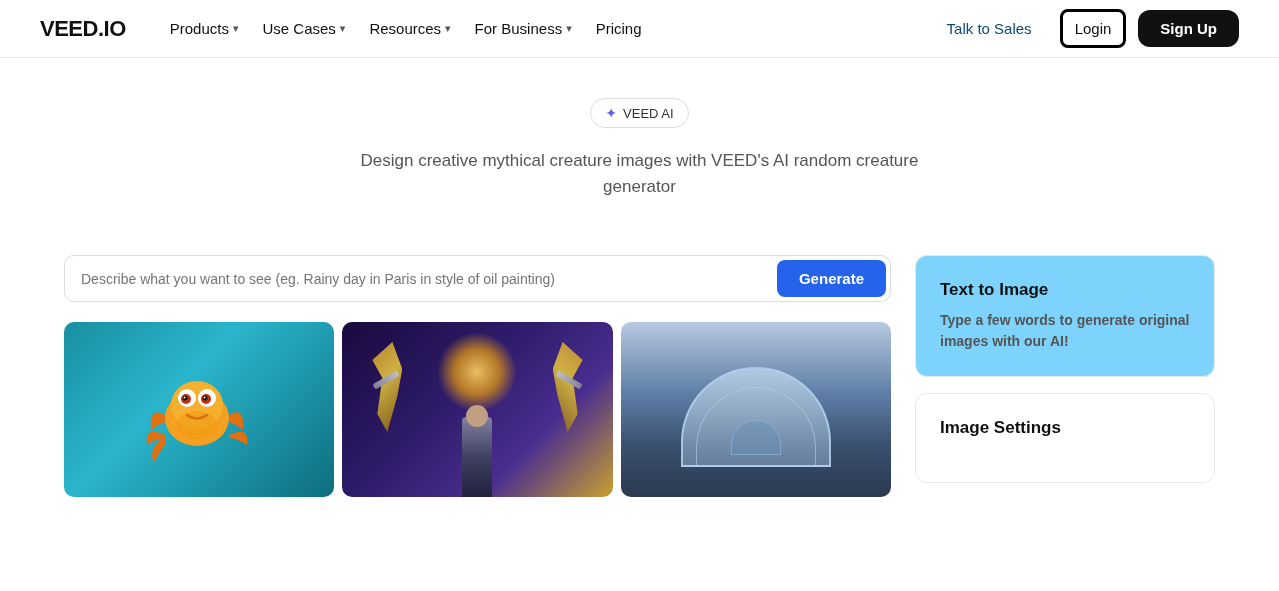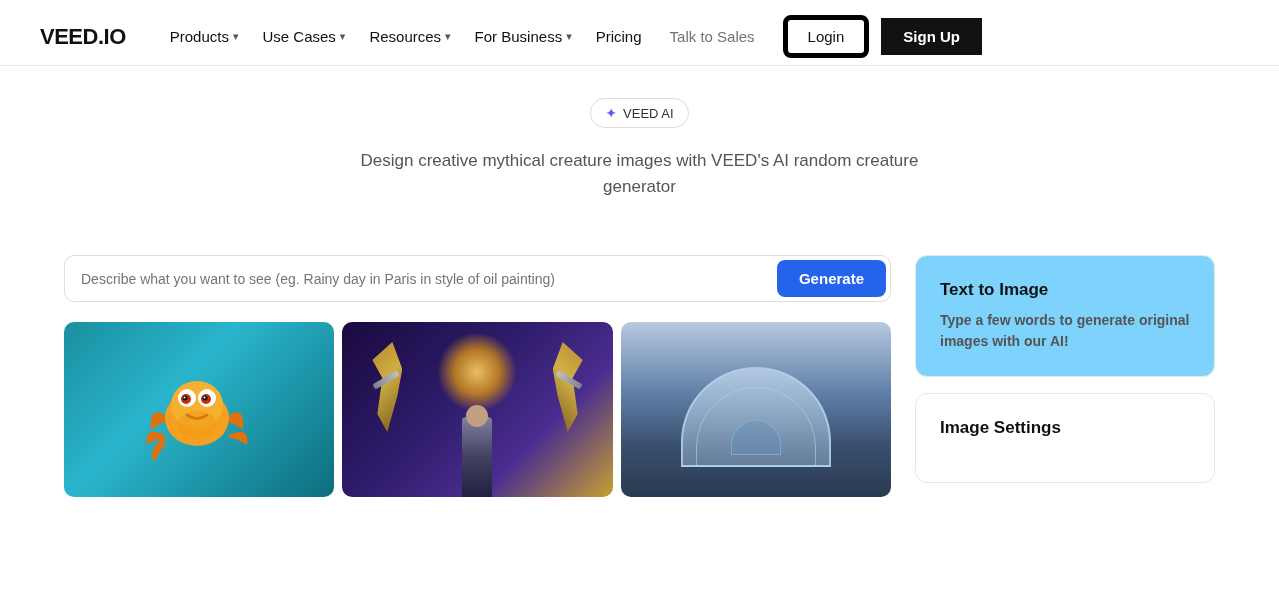--- a/index.html
+++ b/index.html
@@ -2,59 +2,60 @@
 <html><head>
   <meta charset="utf-8">
   <style>
     * { margin: 0; padding: 0; box-sizing: border-box; }
     body { font-family: -apple-system, BlinkMacSystemFont, 'Segoe UI', sans-serif; background: #fff; color: #111; overflow-x: hidden; }
 
     
     .navbar {
       display: flex;
       align-items: center;
+      justify-content: space-between;
       padding: 0 40px;
       height: 58px;
       border-bottom: 1px solid #e8e8e8;
       position: sticky;
-      top: 8px;
+      top: 0;
       background: #fff;
       z-index: 100;
     }
     .navbar-left { display: flex; align-items: center; gap: 32px; }
     .logo { font-weight: 900; font-size: 22px; color: #111; letter-spacing: -0.5px; text-decoration: none; }
     .nav-links { display: flex; align-items: center; }
     .nav-item {
       display: flex; align-items: center; gap: 4px;
       padding: 8px 12px;
       font-size: 15px;
       font-weight: 500;
       color: #111;
       cursor: pointer;
       border-radius: 6px;
       white-space: nowrap;
     }
     .nav-item .chevron { font-size: 11px; color: #555; }
     .navbar-right { display: flex; align-items: center; gap: 12px; }
     .btn-talk {
-      font-size: 15px; font-weight: 500; color: #737373;
+      font-size: 15px; font-weight: 500; color: #0c4a6e;
       padding: 8px 16px; cursor: pointer;
       background: none; border: none;
     }
     .btn-login {
       font-size: 15px; font-weight: 500; color: #111;
-      padding: 8px 20px; cursor: pointer;
-      background: none; border: 5px solid #000000;
+      padding: 8px 12px; cursor: pointer;
+      background: none; border: 3px solid #000000;
       border-radius: 8px;
     }
     .btn-signup {
       font-size: 15px; font-weight: 600; color: #fff;
       padding: 10px 22px; cursor: pointer;
       background: #111; border: none;
-      border-radius: 0;
+      border-radius: 12px;
     }
 
     
     .hero {
       display: flex;
       flex-direction: column;
       align-items: center;
       padding: 40px 40px 20px;
       text-align: center;
     }

